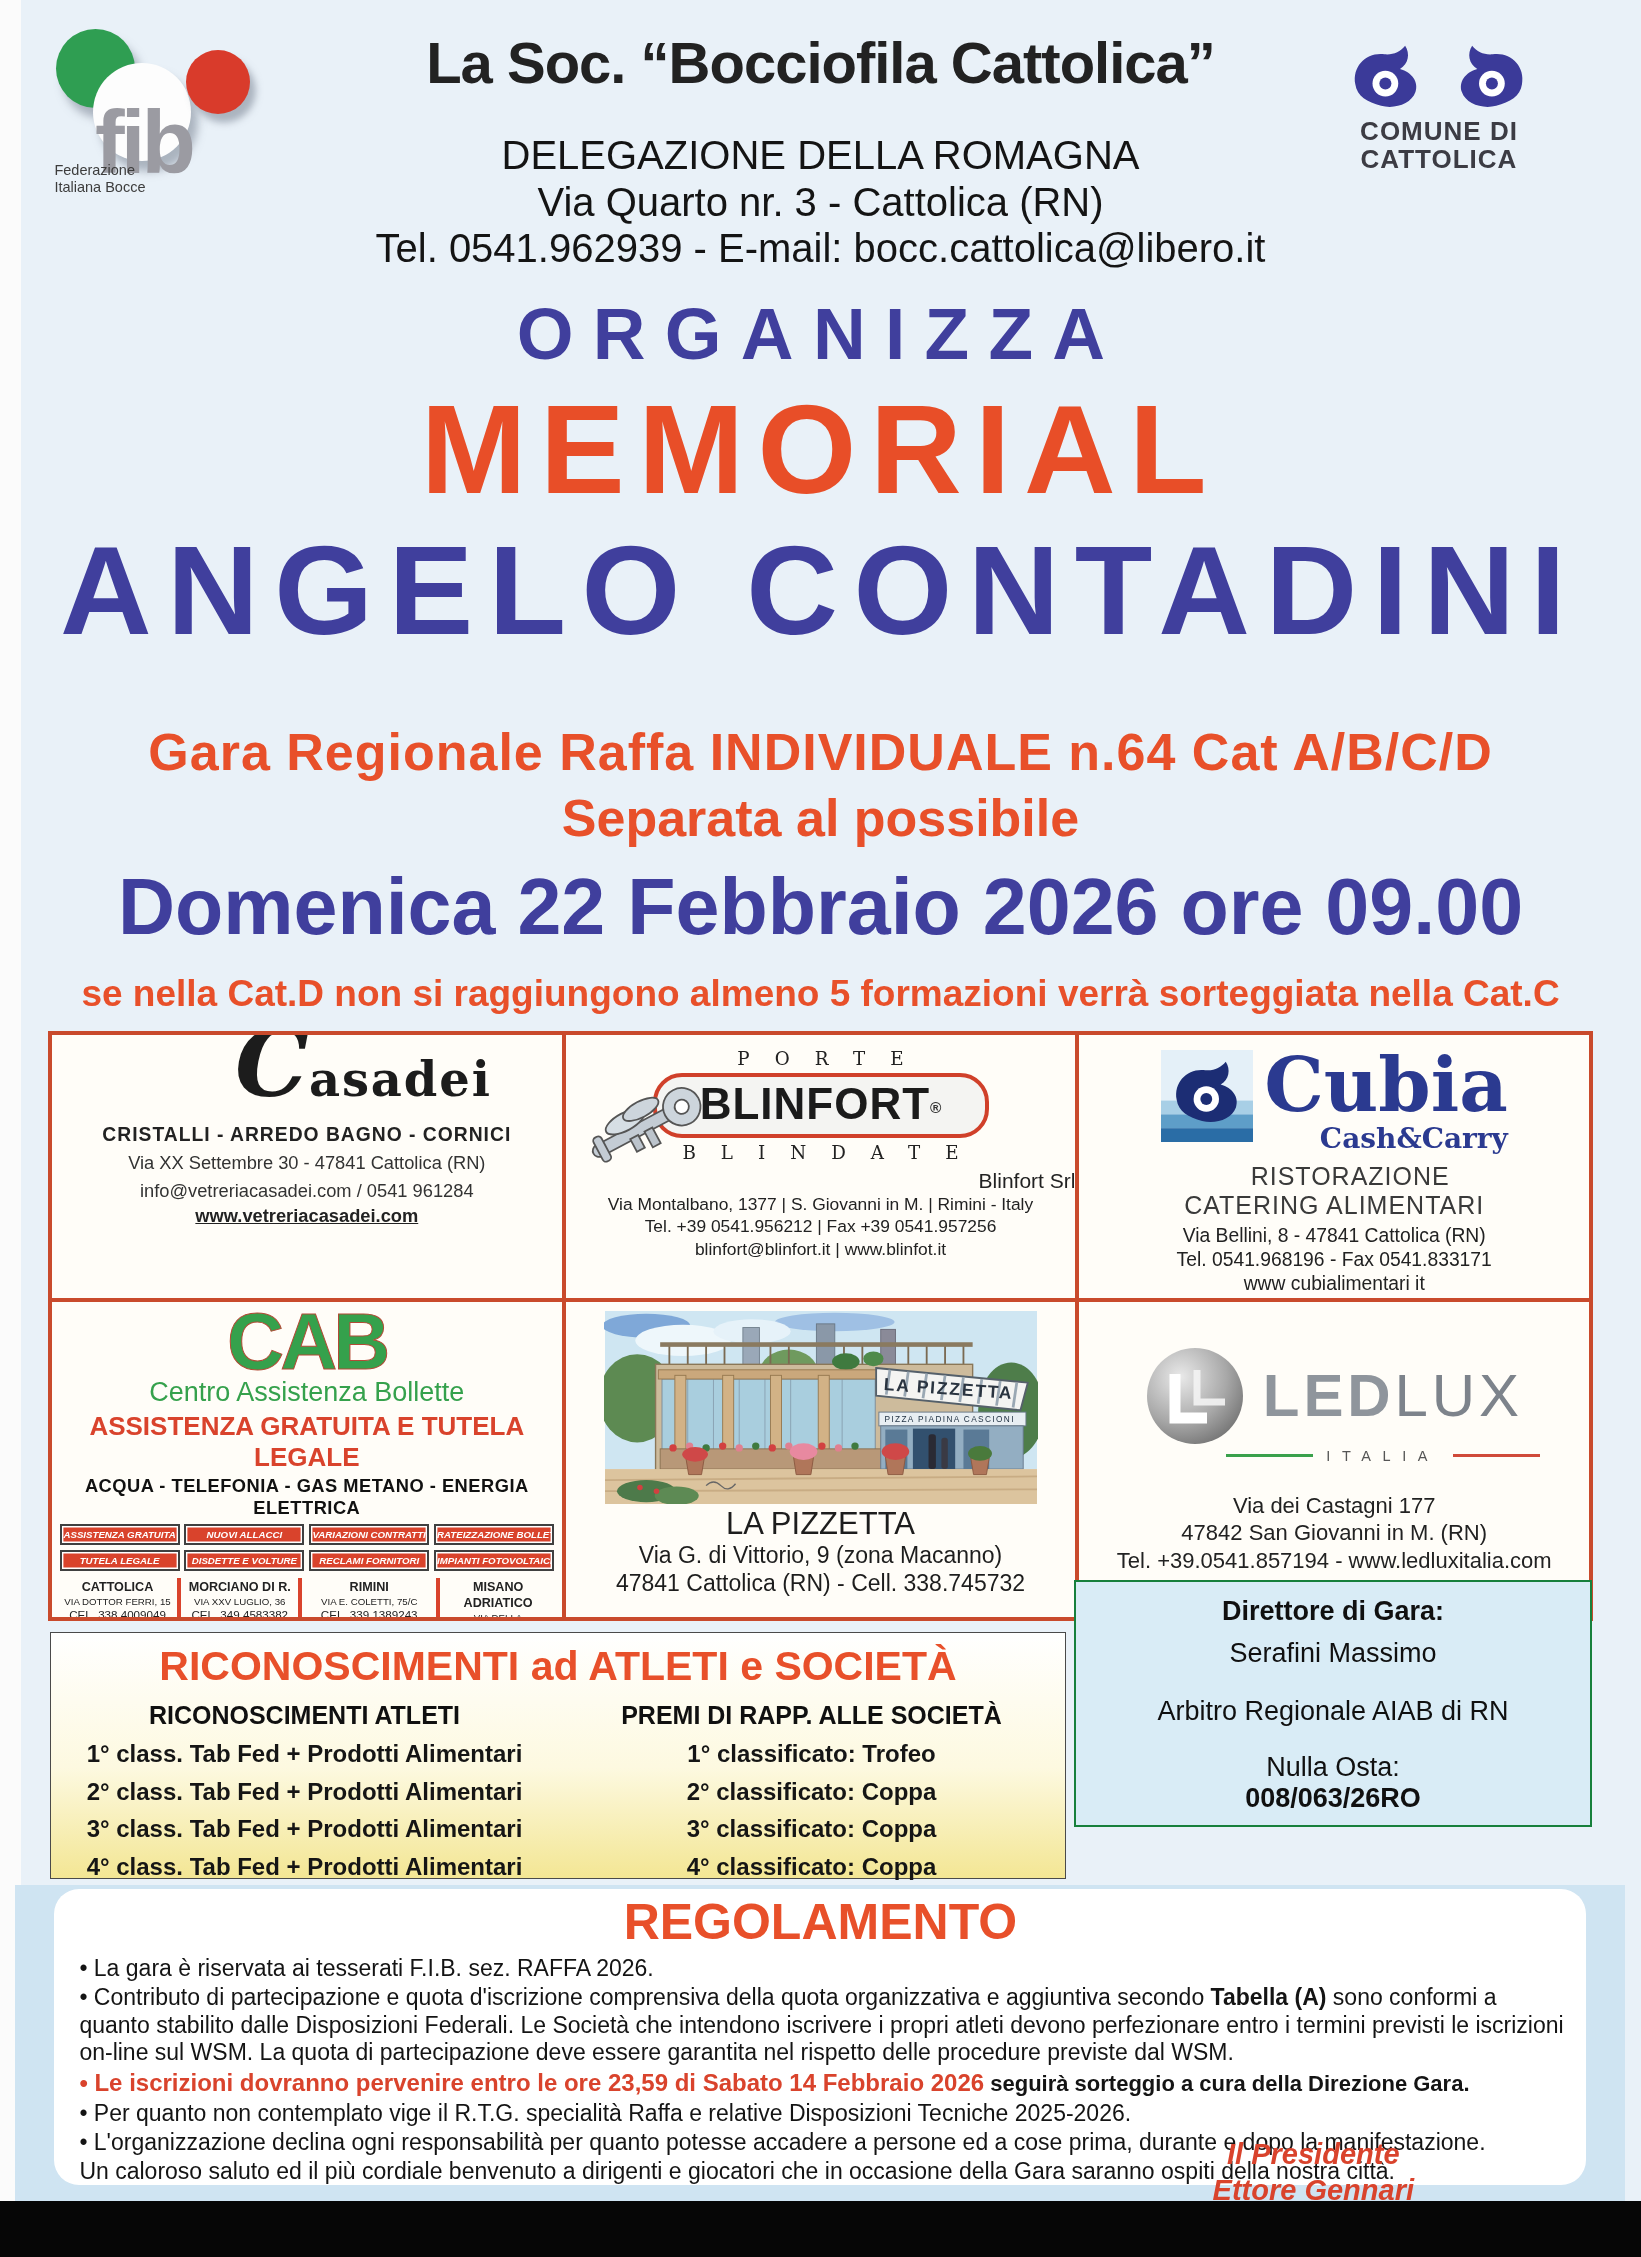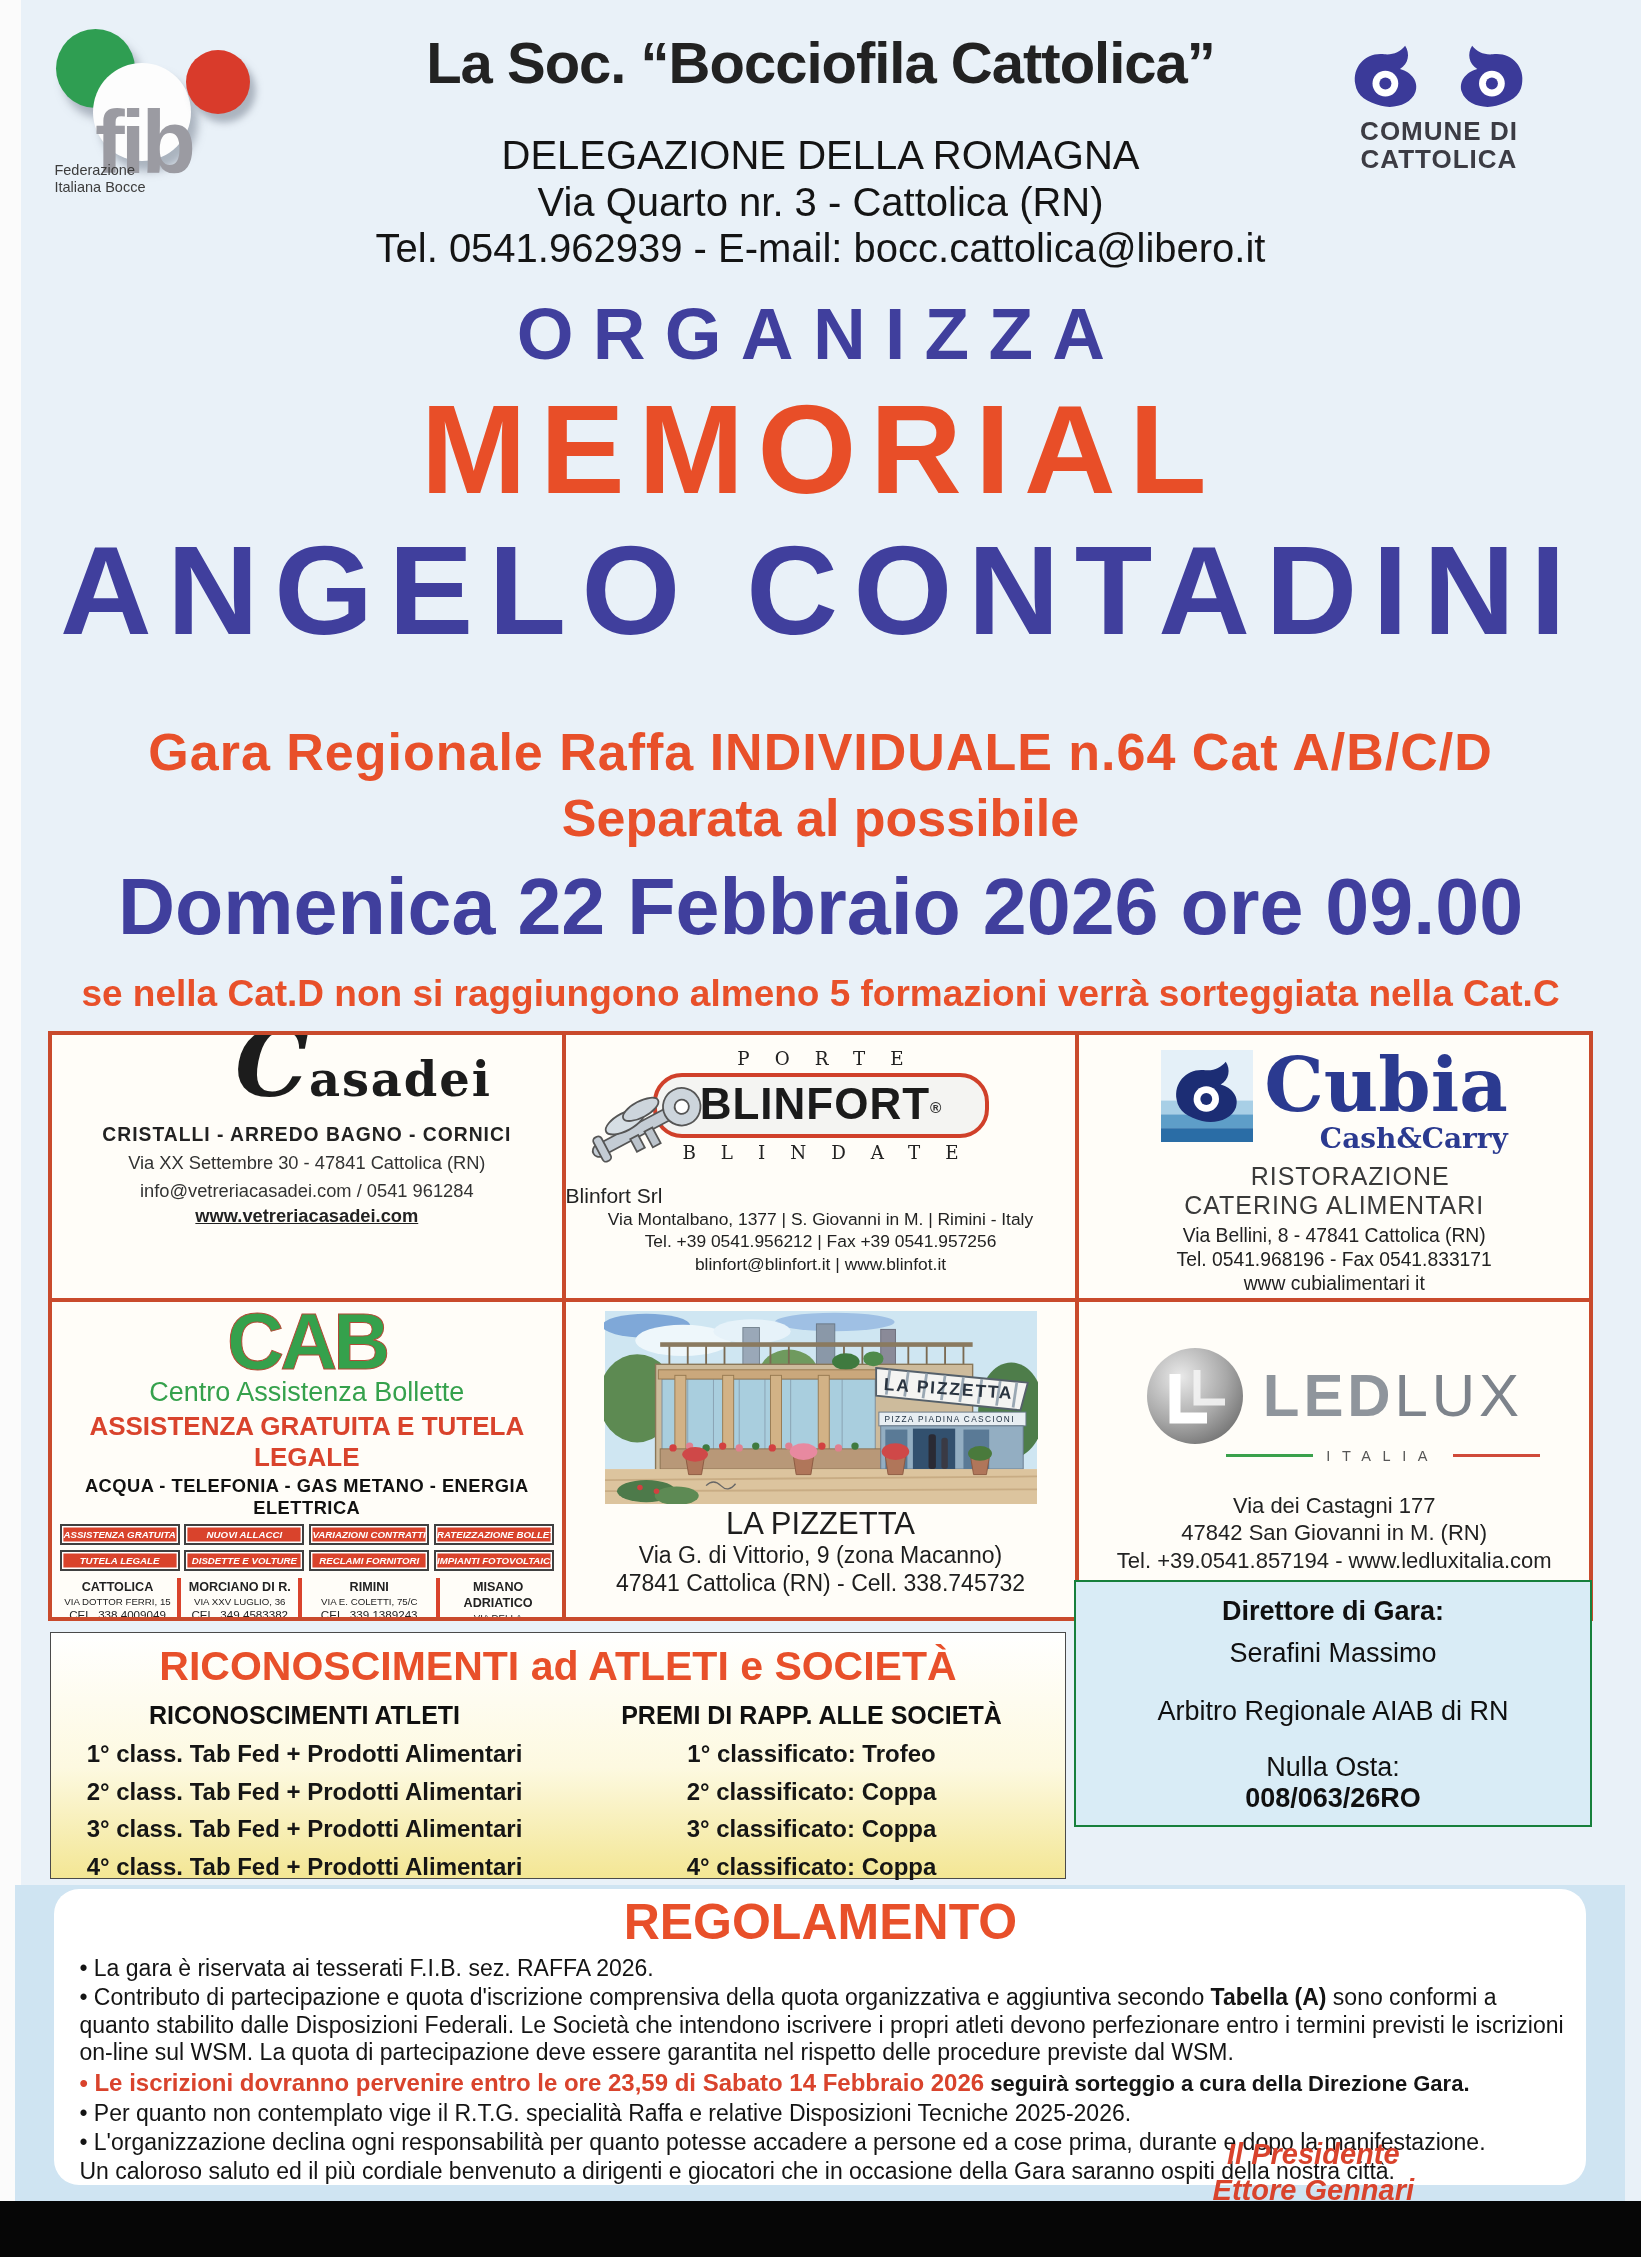--- a/index.html
+++ b/index.html
@@ -51,21 +51,21 @@
   .vc-l2,.vc-l3{font-size:18.3px;color:#333;text-align:center;margin-top:6px;}
   .vc-l4{font-size:18.3px;color:#222;text-align:center;margin-top:2.9px;text-decoration:underline;font-weight:600;}
 
   
   .bf-porte{margin-top:13.5px;text-align:center;font-family:"DejaVu Serif",serif;font-size:18.3px;letter-spacing:25px;padding-left:25px;color:#222;}
   .bf-brandbox{margin:3.9px auto 0;width:328px;border:4.8px solid #d0402a;border-radius:29px;background:#f4f4f2;text-align:center;padding:1.9px 0 4.8px;}
   .bf-brand{font-size:44px;font-weight:900;color:#1b1b1b;letter-spacing:1px;}
   .bf-reg{font-size:15.4px;font-weight:700;color:#333;}
   .bf-blindate{margin-top:3.9px;text-align:center;font-family:"DejaVu Serif",serif;font-size:18.3px;letter-spacing:25px;padding-left:25px;color:#222;}
   .bf-key{position:absolute;left:7.7px;top:33px;}
-  .bf-l1{margin-top:21px;font-size:21px;color:#222;text-align:left;}
+  .bf-l1{margin-top:6px;font-size:21px;color:#222;text-align:right;}
   .bf-l2,.bf-l3,.bf-l4{font-size:17.4px;color:#222;text-align:center;line-height:1.3;}
 
   
   .cu-row{display:flex;align-items:flex-start;justify-content:center;gap:11.6px;margin-top:15.4px;}
   .cu-brand{font-family:"DejaVu Serif",serif;font-size:75px;font-weight:700;color:#2b3a90;line-height:0.95;}
   .cu-sub{font-family:"DejaVu Serif",serif;font-size:28px;font-weight:700;color:#2b3a90;text-align:right;margin-top:0px;}
   .cu-l1,.cu-l2{font-size:25px;color:#3a3a3a;text-align:center;letter-spacing:1px;line-height:1.15;}
   .cu-l1{margin-top:7.7px;margin-left:32px;}
   .cu-l3,.cu-l4,.cu-l5{font-size:19.3px;color:#222;text-align:center;line-height:1.25;}
   .cu-l3{margin-top:3.9px;}

